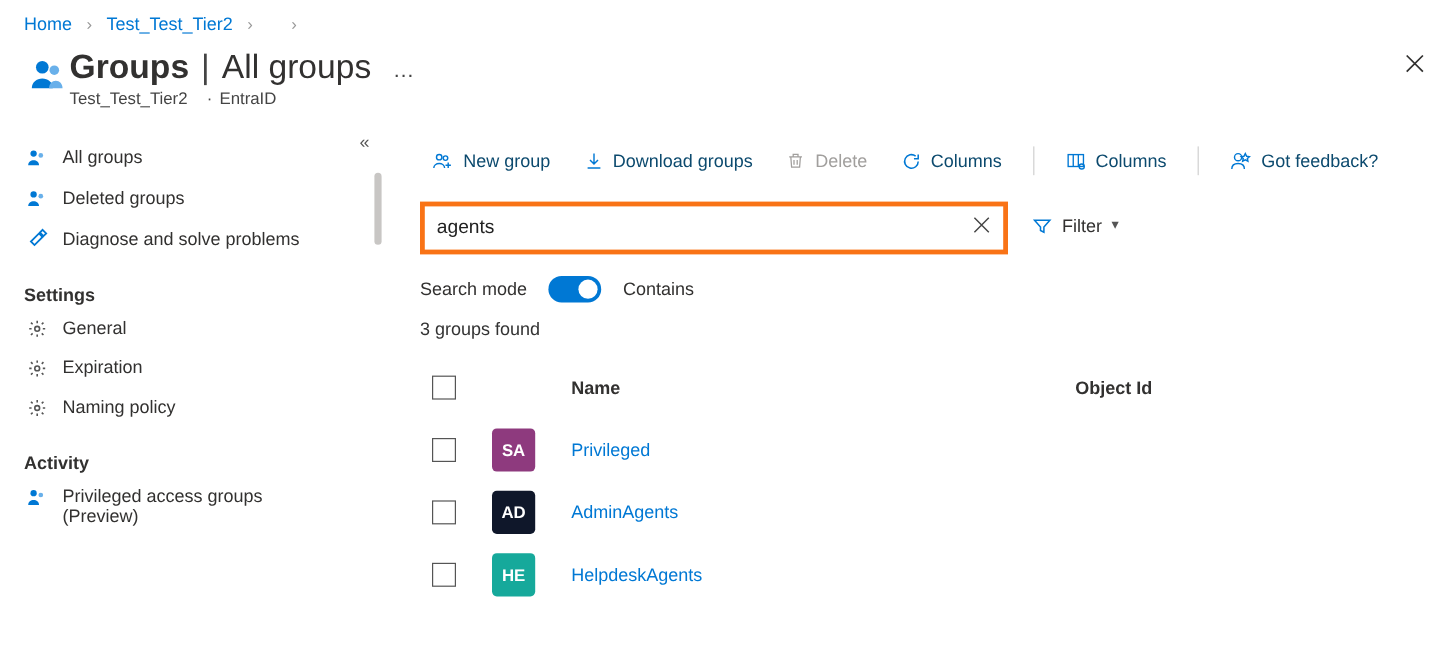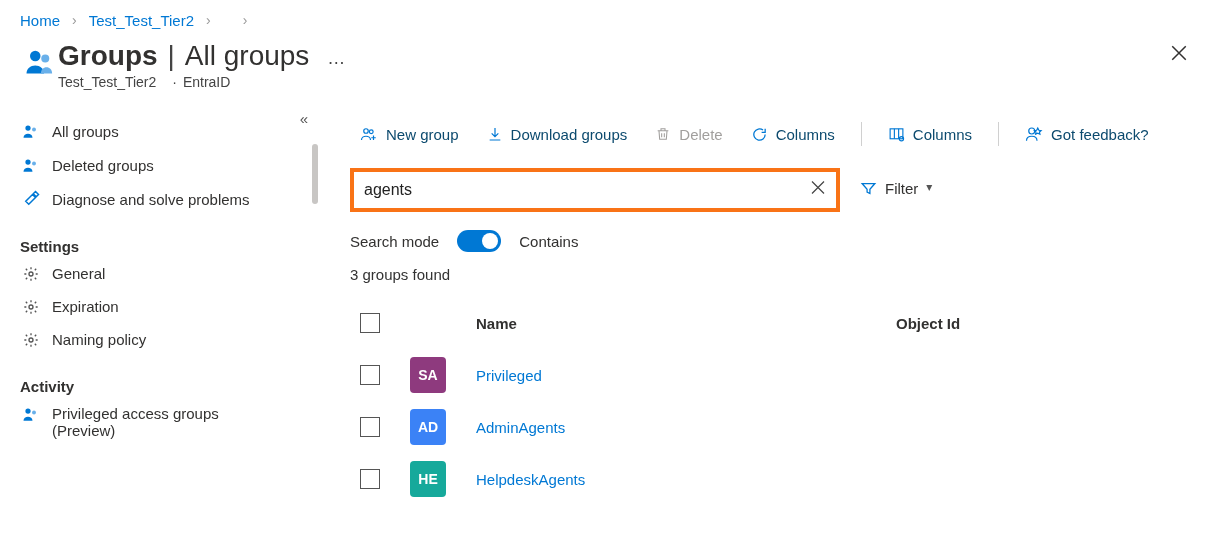--- a/index.html
+++ b/index.html
@@ -362,21 +362,21 @@
             <div class="avatar" style="background:#8e3a7e">SA</div>
           </div>
         <div class="col-name"><span class="name">Privileged</span></div>
         <div class="col-obj"></div>
       </div>
       <div class="trow">
         <div>
             <div class="cb"></div>
           </div>
         <div>
-            <div class="avatar" style="background:#3b82f6">AD</div>
+            <div class="avatar" style="background:#0f172a">AD</div>
           </div>
         <div class="col-name"><span class="name">AdminAgents</span></div>
         <div class="col-obj"></div>
       </div>
       <div class="trow">
         <div>
             <div class="cb"></div>
           </div>
         <div>
             <div class="avatar" style="background:#16a99b">HE</div>

